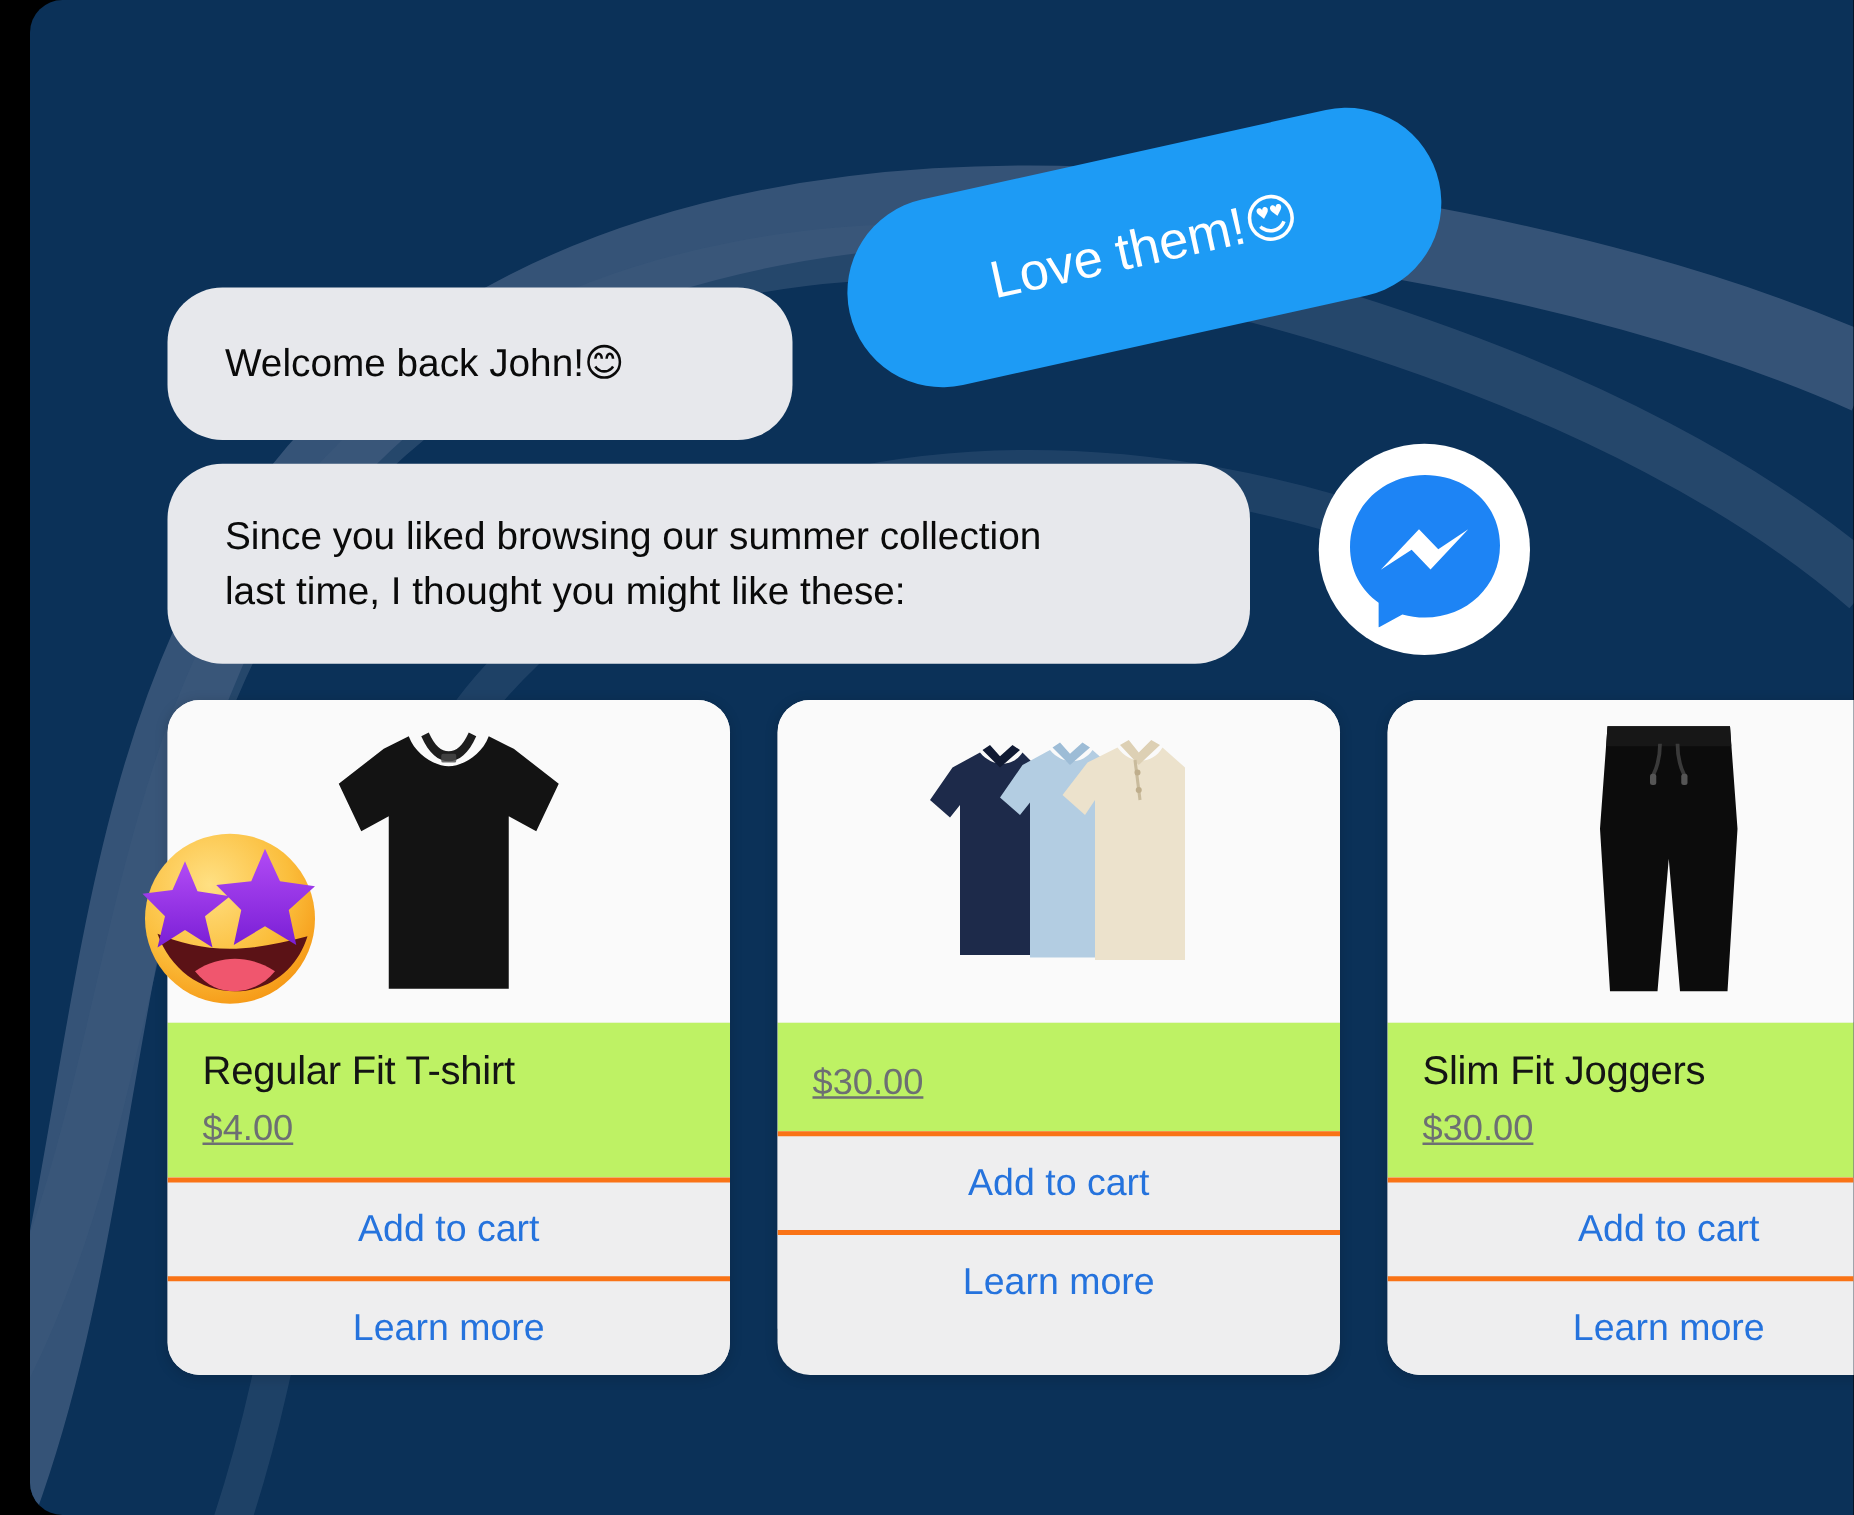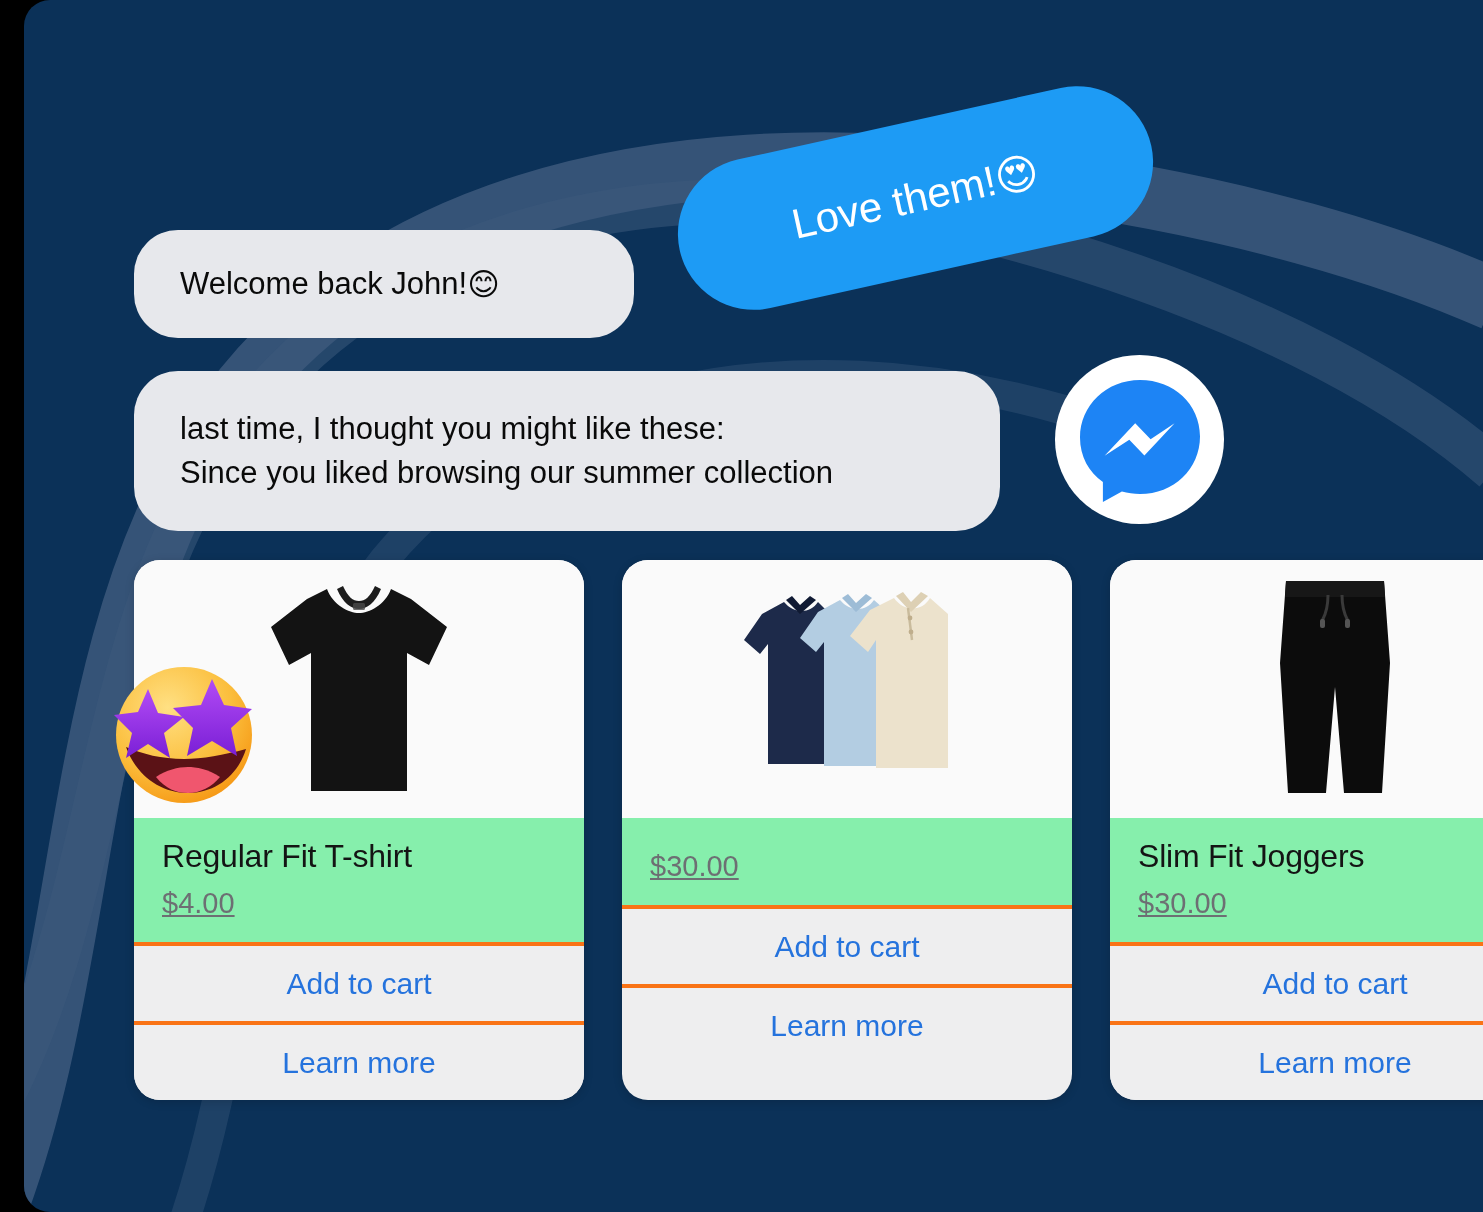--- a/index.html
+++ b/index.html
@@ -36,21 +36,21 @@
     background:#e7e8ec;
     border-radius:44px;
     color:#0a0a0a;
     font-size:31px;
     line-height:1.42;
     display:flex;
     align-items:center;
   }
   .bubble.grey1{
     left:110px; top:230px;
-    width:500px; height:108px;
+    width:500px; height:122px;
     padding:0 46px;
   }
   .bubble.grey2{
     left:110px; top:371px;
     width:866px; height:160px;
     padding:0 46px;
     align-items:center;
   }
   .bubble.grey2 .txt{ display:block; }
 
@@ -100,21 +100,21 @@
   .card .media{
     height:258px;
     background:#fafafa;
     display:flex; align-items:center; justify-content:center;
     position:relative;
     overflow:hidden;
   }
   .card .media svg{ display:block; }
   .card .body{
     padding:20px 28px 22px 28px;
-    background:#86efac;
+    background:#bef264;
   }
   .card .title{
     font-size:32px;
     color:#141414;
     letter-spacing:-0.2px;
     white-space:nowrap;
   }
   .card .price{
     font-size:29px;
     color:#6d6f73;
@@ -164,22 +164,22 @@
         <span class="emoji">😊</span>
     </div>
 
     <div class="bubble blue">
       <span>Love them! </span>
         <span class="emoji">😍</span>
     </div>
 
     <div class="bubble grey2">
       <span class="txt">
+        <span style="display:block">Since you liked browsing our summer collection</span>
         <span style="display:block">last time, I thought you might like these:</span>
-        <span style="display:block">Since you liked browsing our summer collection</span>
       </span>
     </div>
 
     <div class="msgr">
       <div class="inner">
         <svg viewBox="0 0 124 124" width="124" height="124" aria-hidden="true">
           <path d="M62 2 C28.5 2 2 27.2 2 59.6 C2 78.3 10.8 94.4 24.9 104.1 L24.9 124 L43.9 113.5
                    C49.6 115.1 55.7 116 62 116 C95.5 116 122 90.8 122 58.4 C122 26 95.5 2 62 2 Z" fill="#1d84f5"></path>
           <path d="M26.6 77.8 L57.2 45.3 L72.6 61.3 L96.6 45.3 L66.4 77.6 L51.3 61.7 L26.6 77.8 Z" fill="#ffffff"></path>
         </svg>

